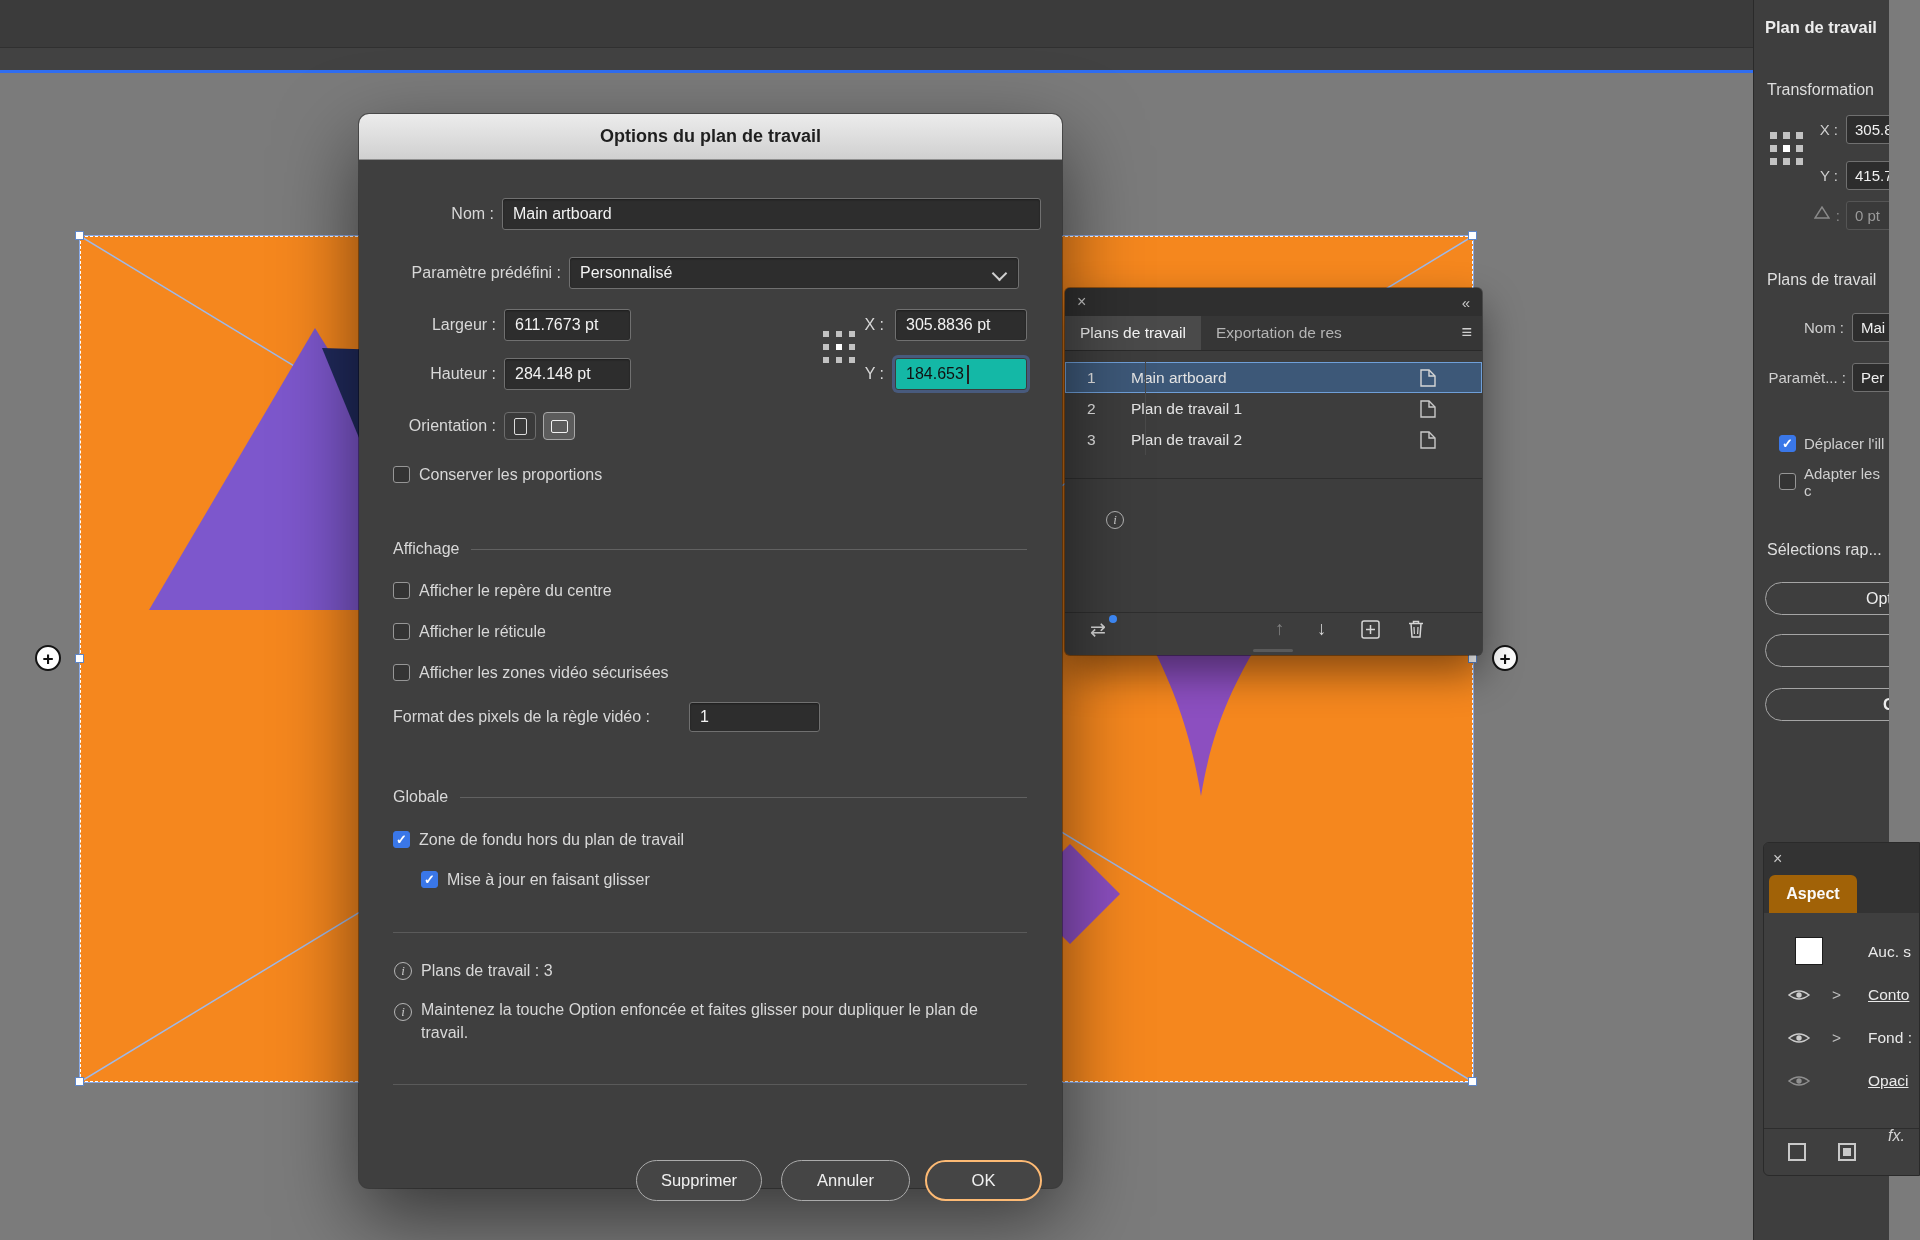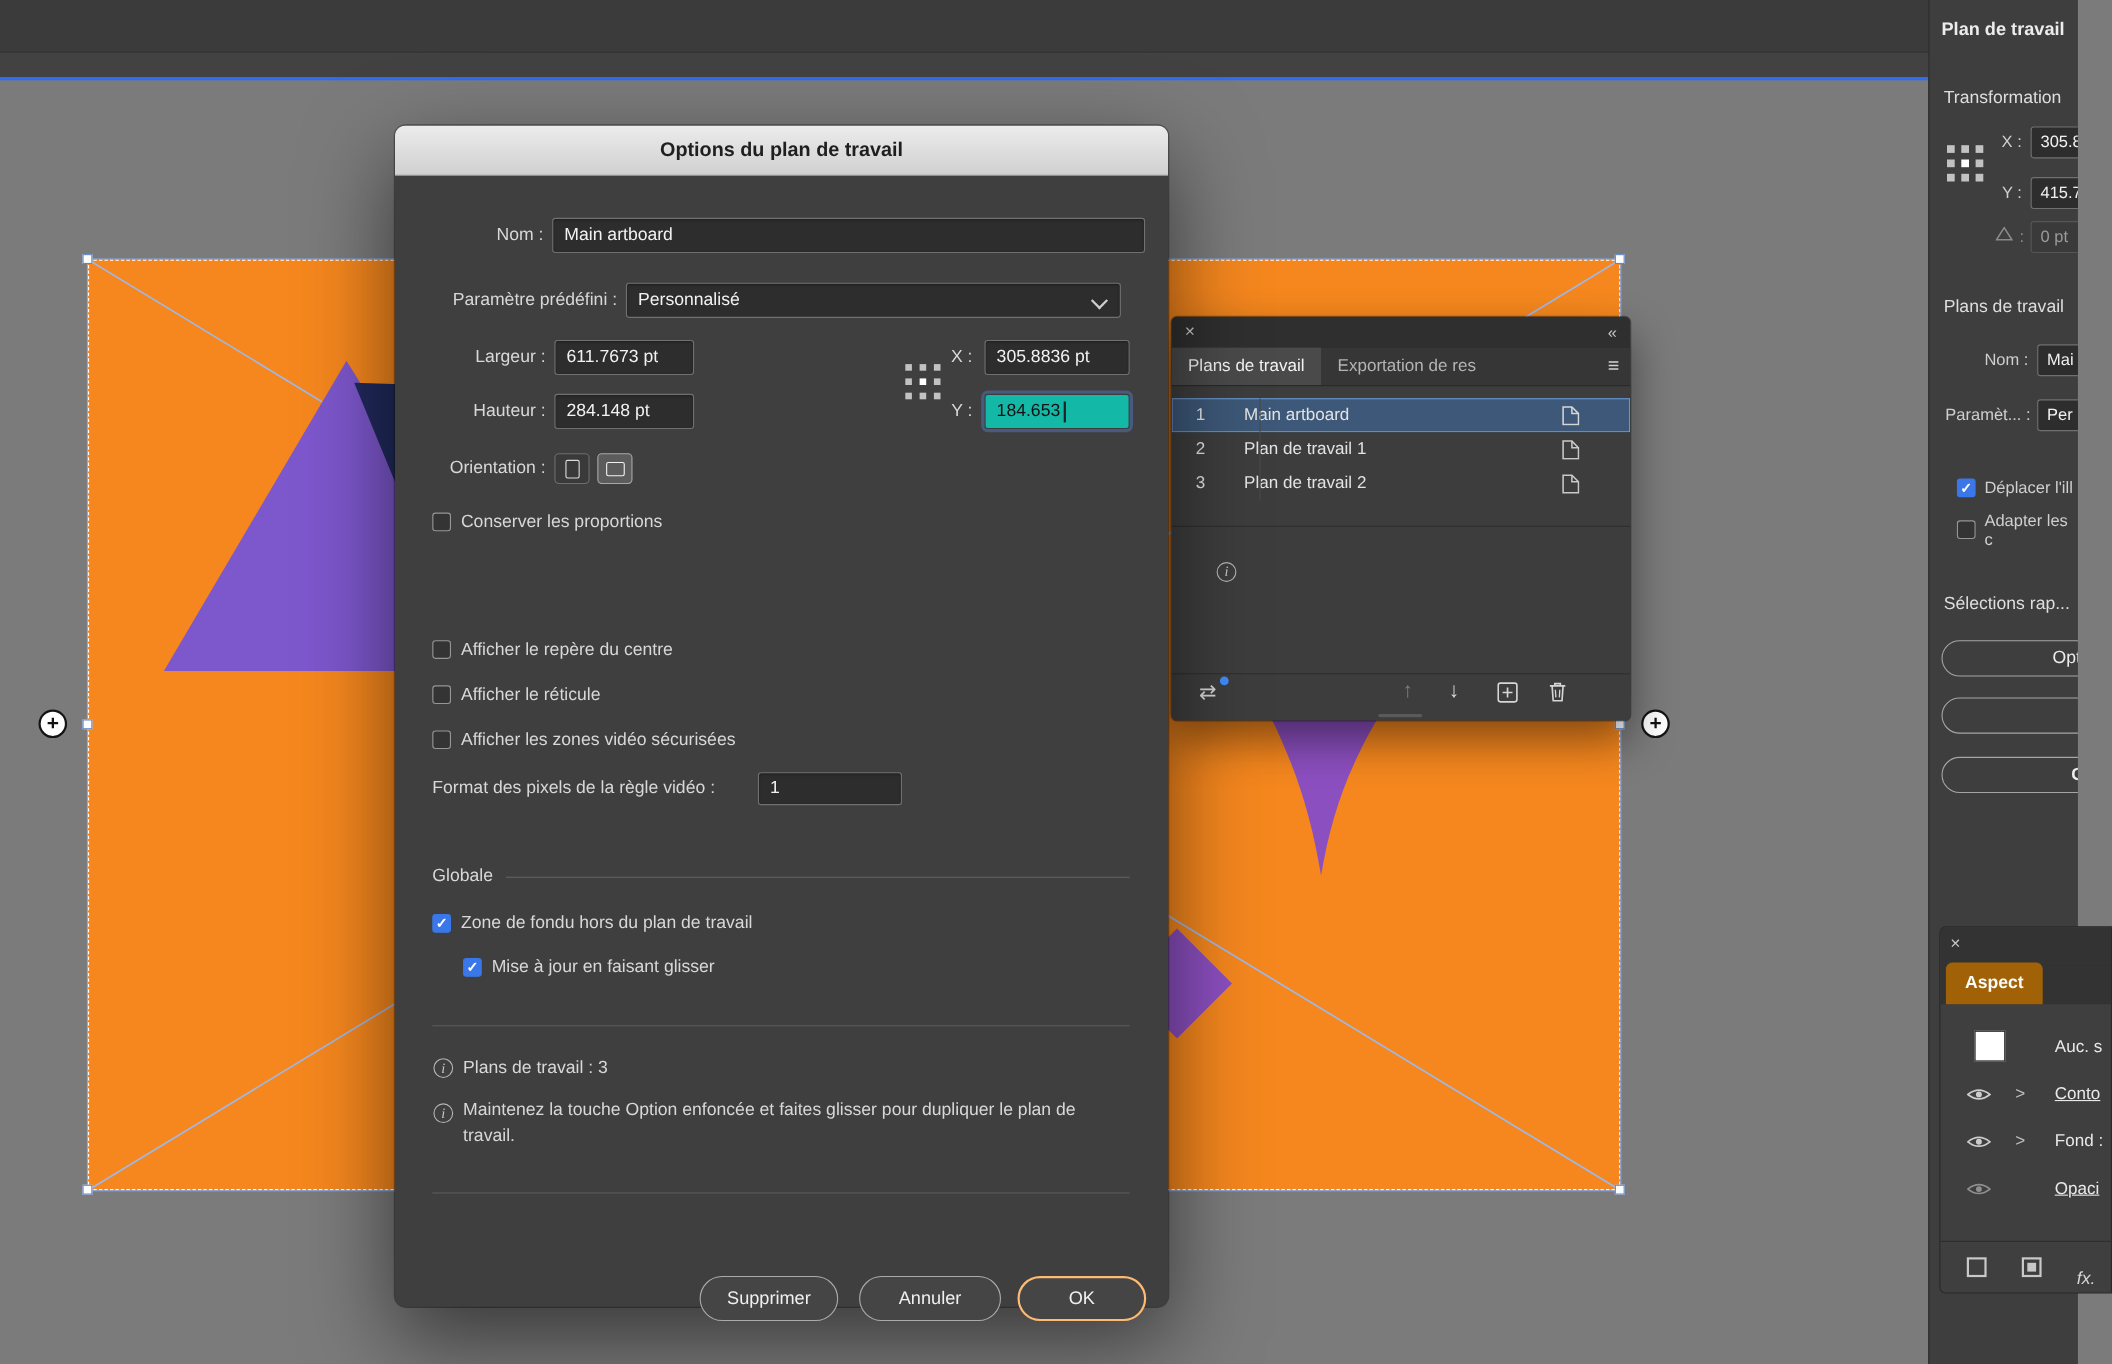--- a/index.html
+++ b/index.html
@@ -182,20 +182,24 @@
     <div class="abs orient" style="left:145px;top:298px;">
       <div class="og-p"></div>
     </div>
     <div class="abs orient sel" style="left:184px;top:298px;">
       <div class="og-l"></div>
     </div>
 
     <div class="abs cb" style="left:34px;top:352px;"></div>
     <div class="abs lbl" style="left:60px;top:352px;height:17px;">Conserver les proportions</div>
 
+    <div class="abs sechead" style="left:34px;top:426px;width:634px;">
+      <span class="lbl">Affichage</span>
+      <div class="secline"></div>
+    </div>
     <div class="abs cb" style="left:34px;top:468px;"></div>
     <div class="abs lbl" style="left:60px;top:468px;height:17px;">Afficher le repère du centre</div>
     <div class="abs cb" style="left:34px;top:509px;"></div>
     <div class="abs lbl" style="left:60px;top:509px;height:17px;">Afficher le réticule</div>
     <div class="abs cb" style="left:34px;top:550px;"></div>
     <div class="abs lbl" style="left:60px;top:550px;height:17px;">Afficher les zones vidéo sécurisées</div>
     <div class="abs lbl" style="left:34px;top:588px;height:30px;">Format des pixels de la règle vidéo :</div>
     <div class="abs field" style="left:330px;top:588px;width:131px;height:30px;">
       <span>1</span>
     </div>
@@ -366,16 +370,16 @@
       <path d="M1 7 Q11 -1 21 7 Q11 15 1 7 Z" fill="none" stroke="#8f8f8f" stroke-width="1.5"></path>
       <circle cx="11" cy="7" r="2.7" fill="#8f8f8f"></circle>
     </svg>
     <div class="abs a-lnk u" style="left:104px;top:229px;">Opaci</div>
 
     <div class="abs sep" style="left:0;top:285px;width:157px;background:#2d2d2d;"></div>
     <div class="abs sq" style="left:24px;top:300px;"></div>
     <div class="abs sq" style="left:74px;top:300px;display:flex;align-items:center;justify-content:center;">
       <div style="width:8px;height:8px;background:#c9c9c9;"></div>
     </div>
-    <div class="abs" style="left:124px;top:311px;font-style:italic;font-size:16px;color:#d5d5d5;">fx.</div>
+    <div class="abs" style="left:124px;top:284px;font-style:italic;font-size:16px;color:#d5d5d5;">fx.</div>
   </div>
 
 </div>
 
 </body></html>

